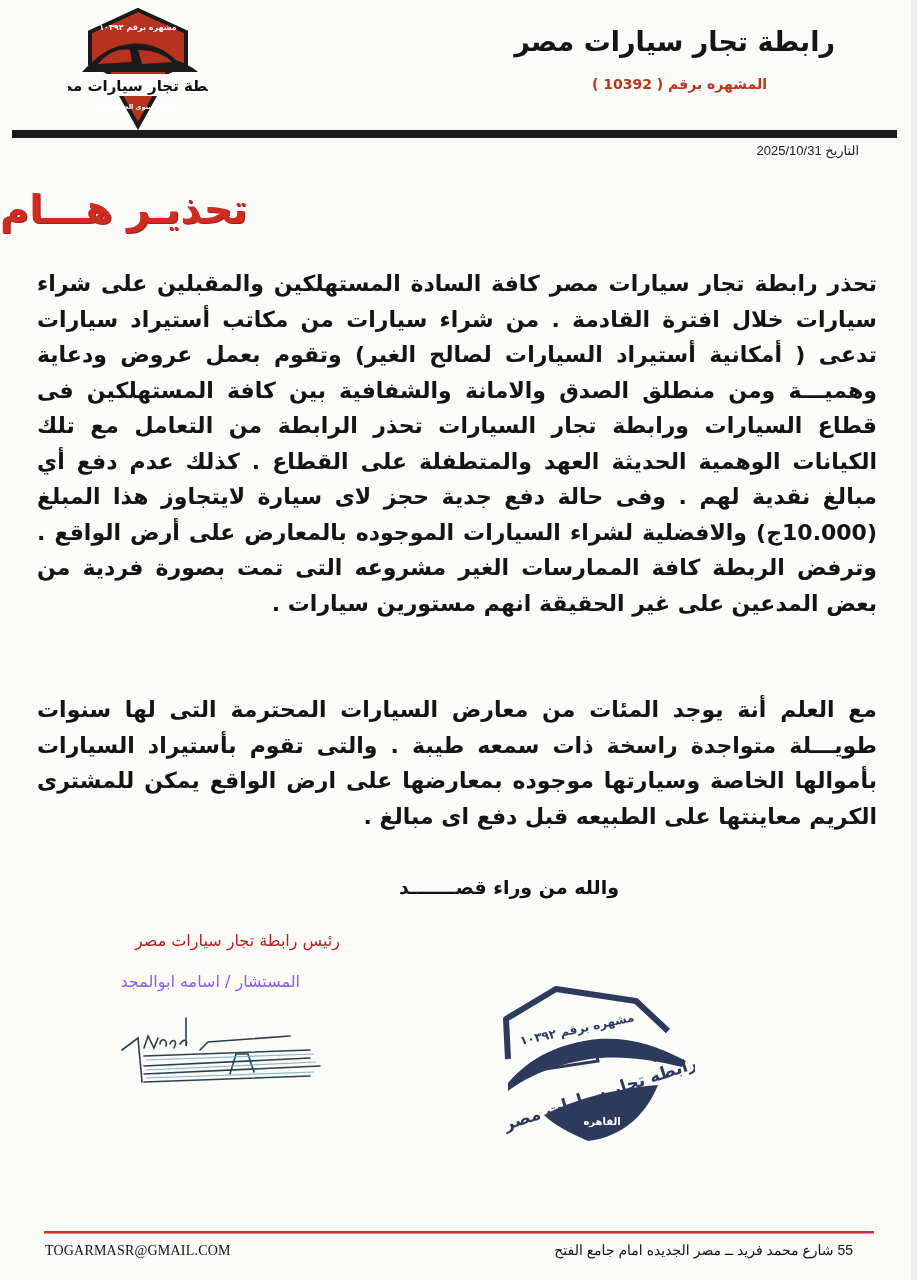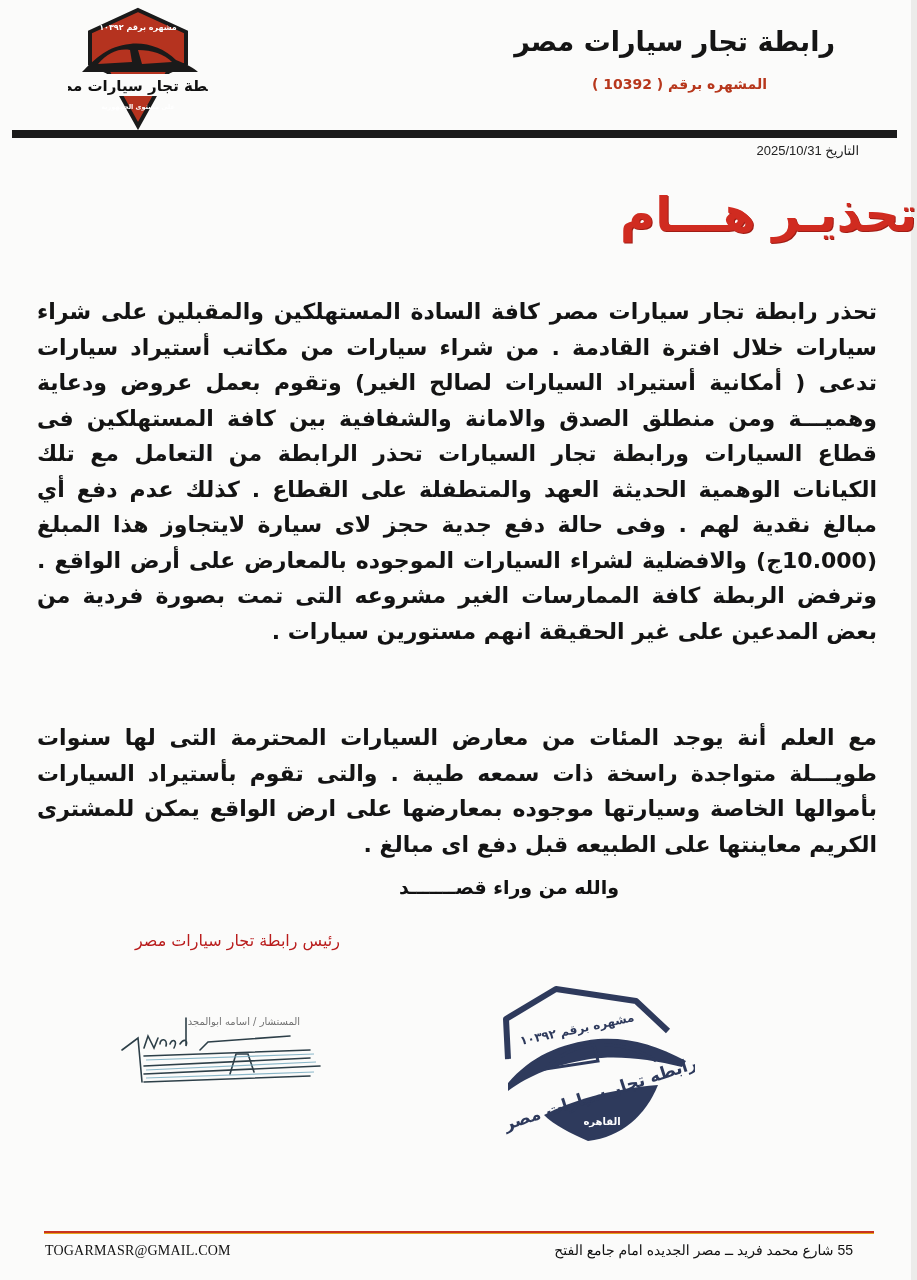--- a/index.html
+++ b/index.html
@@ -23,45 +23,44 @@
   #header-rule {
     left: 12px; top: 130px; width: 885px; height: 8px; background: #1b1b1b;
   }
   #date-line {
     right: 58px; top: 143px; font-size: 13px; color: #222; direction: rtl;
     font-family: "Liberation Sans", sans-serif;
   }
 
   
   #warning-title {
-    left: 0; width: 917px; top: 186px; text-align: right;
-    font-size: 48px; font-weight: bold; color: #d02b20; direction: rtl;
+    left: 0; width: 917px; top: 186px; text-align: left;
+    font-size: 40px; font-weight: bold; color: #d02b20; direction: rtl;
     letter-spacing: 1px;
     text-shadow: 1px 1px 0 #a01c14;
   }
 
   
   .para {
     right: 40px; width: 840px; direction: rtl; text-align: justify;
     text-align-last: right;
     font-size: 22px; font-weight: bold; line-height: 35.5px; color: #141414;
     font-family: "DejaVu Sans", sans-serif;
-    margin-top: 28px;
   }
   #para-1 { top: 266px; }
   #para-2 { top: 692px; }
 
   #closing {
     right: 298px; top: 876px; font-size: 19px; font-weight: bold; direction: rtl;
   }
   #sig-role {
     right: 577px; top: 931px; font-size: 16px; direction: rtl; color: #b91c1c;
   }
   #sig-name {
-    right: 617px; top: 1016px; font-size: 10px; direction: rtl; color: #737373;
+    right: 617px; top: 972px; font-size: 16px; direction: rtl; color: #8b5cf6;
   }
   #signature { left: 100px; top: 1010px; width: 230px; height: 80px; }
   #stamp { left: 490px; top: 975px; width: 205px; height: 170px; }
 
   
   #footer-rule {
     left: 44px; top: 1231px; width: 830px; height: 3px;
     background: linear-gradient(to bottom, #c8321e 0, #c8321e 60%, #e6a51c 60%, #e6a51c 100%);
   }
   #footer-email {

